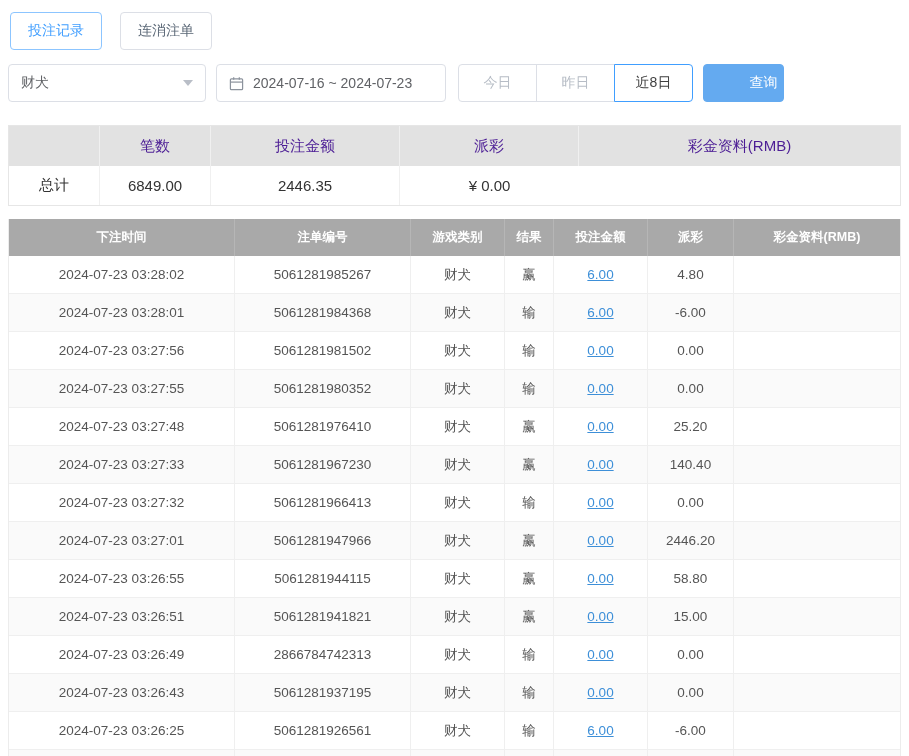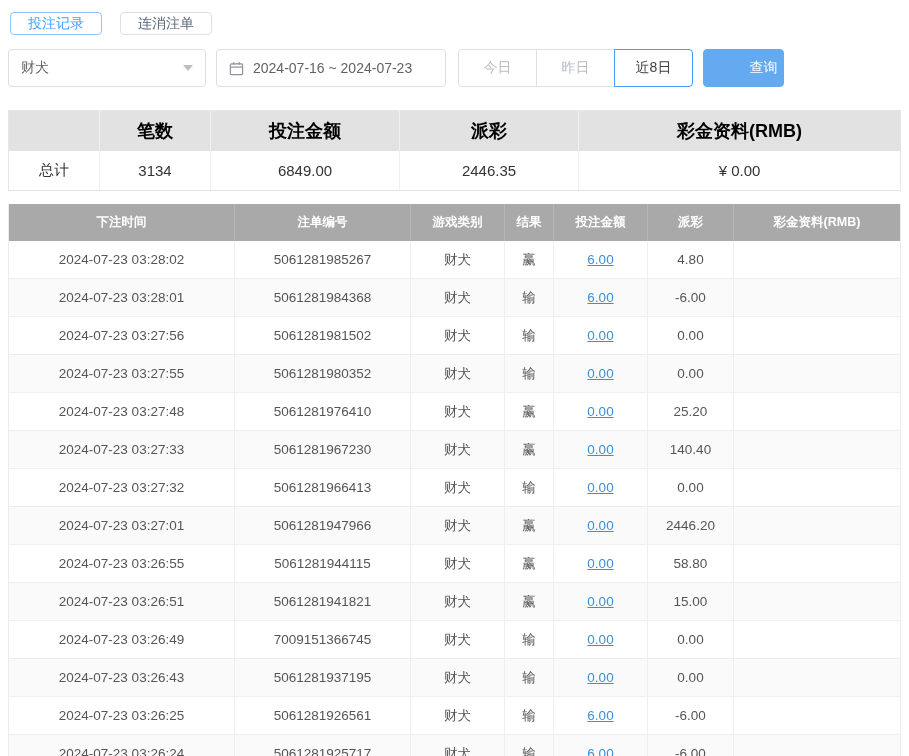--- a/index.html
+++ b/index.html
@@ -7,21 +7,21 @@
   body {
     font-family: "Liberation Sans", "DejaVu Sans", sans-serif;
     font-size: 14px;
     color: #555;
   }
 
   
   .tabs-row { padding: 12px 0 0 10px; display: flex; gap: 18px; }
   .tab-btn {
     display: inline-flex; align-items: center; justify-content: center;
-    height: 23px; padding: 0 17px;
+    height: 38px; padding: 0 17px;
     border: 1px solid #dcdfe6; border-radius: 4px;
     background: #fff; color: #5a6776; font-size: 14px; cursor: pointer;
   }
   .tab-btn.active { color: #409eff; border-color: #8cc5ff; }
 
   
   .filter-row { margin: 14px 8px 0 8px; display: flex; align-items: center; }
   .select-box {
     width: 198px; height: 38px; border: 1px solid #dcdfe6; border-radius: 4px;
     display: flex; align-items: center; justify-content: space-between;
@@ -54,21 +54,21 @@
     background: #64aaf0; border: 1px solid #64aaf0; border-radius: 4px;
     color: #fff; font-size: 14px; cursor: pointer;
     display: flex; align-items: center; justify-content: center; padding-left: 40px;
   }
 
   
   .summary { margin: 23px 8px 0 8px; border: 1px solid #e6e6e6; }
   .summary .s-row { display: grid; grid-template-columns: 91px 111px 189px 179px auto; }
   .summary .s-head { background: #e2e2e2; height: 40px; }
   .summary .s-head .s-cell {
-    color: #000000; font-weight: bold; font-size: 18px;
+    color: #4c1d95; font-weight: normal; font-size: 15px;
     border-right: 1px solid #f0f0f0;
   }
   .summary .s-body { background: #fff; height: 39px; }
   .summary .s-body .s-cell { color: #333; font-size: 15px; border-right: 1px solid #f0f0f0; }
   .summary .s-cell {
     display: flex; align-items: center; justify-content: center;
   }
   .summary .s-cell:last-child { border-right: none; }
 
   
@@ -129,21 +129,20 @@
 <div class="summary">
   <div class="s-row s-head">
     <div class="s-cell"></div>
     <div class="s-cell">笔数</div>
     <div class="s-cell">投注金额</div>
     <div class="s-cell">派彩</div>
     <div class="s-cell">彩金资料(RMB)</div>
   </div>
   <div class="s-row s-body">
     <div class="s-cell">总计</div>
-    <div class="s-cell">3134</div>
     <div class="s-cell">6849.00</div>
     <div class="s-cell">2446.35</div>
     <div class="s-cell">¥ 0.00</div>
   </div>
 </div>
 
 <div class="bet-table">
   <div class="t-row t-head">
     <div class="t-cell">下注时间</div>
     <div class="t-cell">注单编号</div>
@@ -269,21 +268,21 @@
     <div class="t-cell">赢</div>
     <div class="t-cell">
           <span class="amount-link">0.00</span>
         </div>
     <div class="t-cell">15.00</div>
     <div class="t-cell"></div>
   </div>
 
   <div class="t-row">
     <div class="t-cell">2024-07-23 03:26:49</div>
-    <div class="t-cell">7009151366745</div>
+    <div class="t-cell">2866784742313</div>
     <div class="t-cell">财犬</div>
     <div class="t-cell">输</div>
     <div class="t-cell">
           <span class="amount-link">0.00</span>
         </div>
     <div class="t-cell">0.00</div>
     <div class="t-cell"></div>
   </div>
 
   <div class="t-row">

